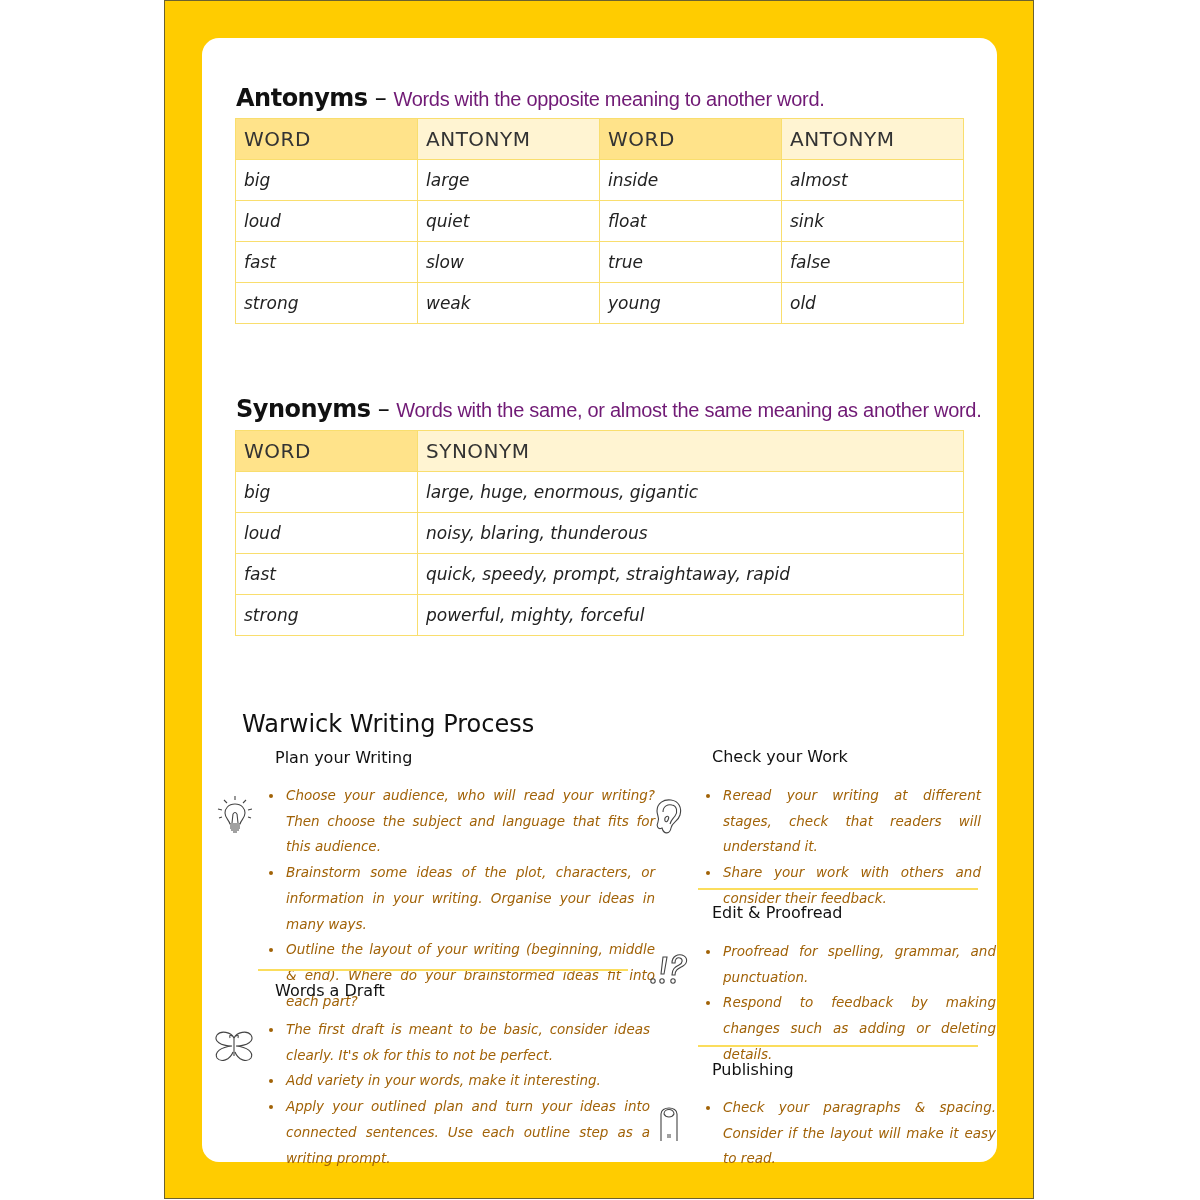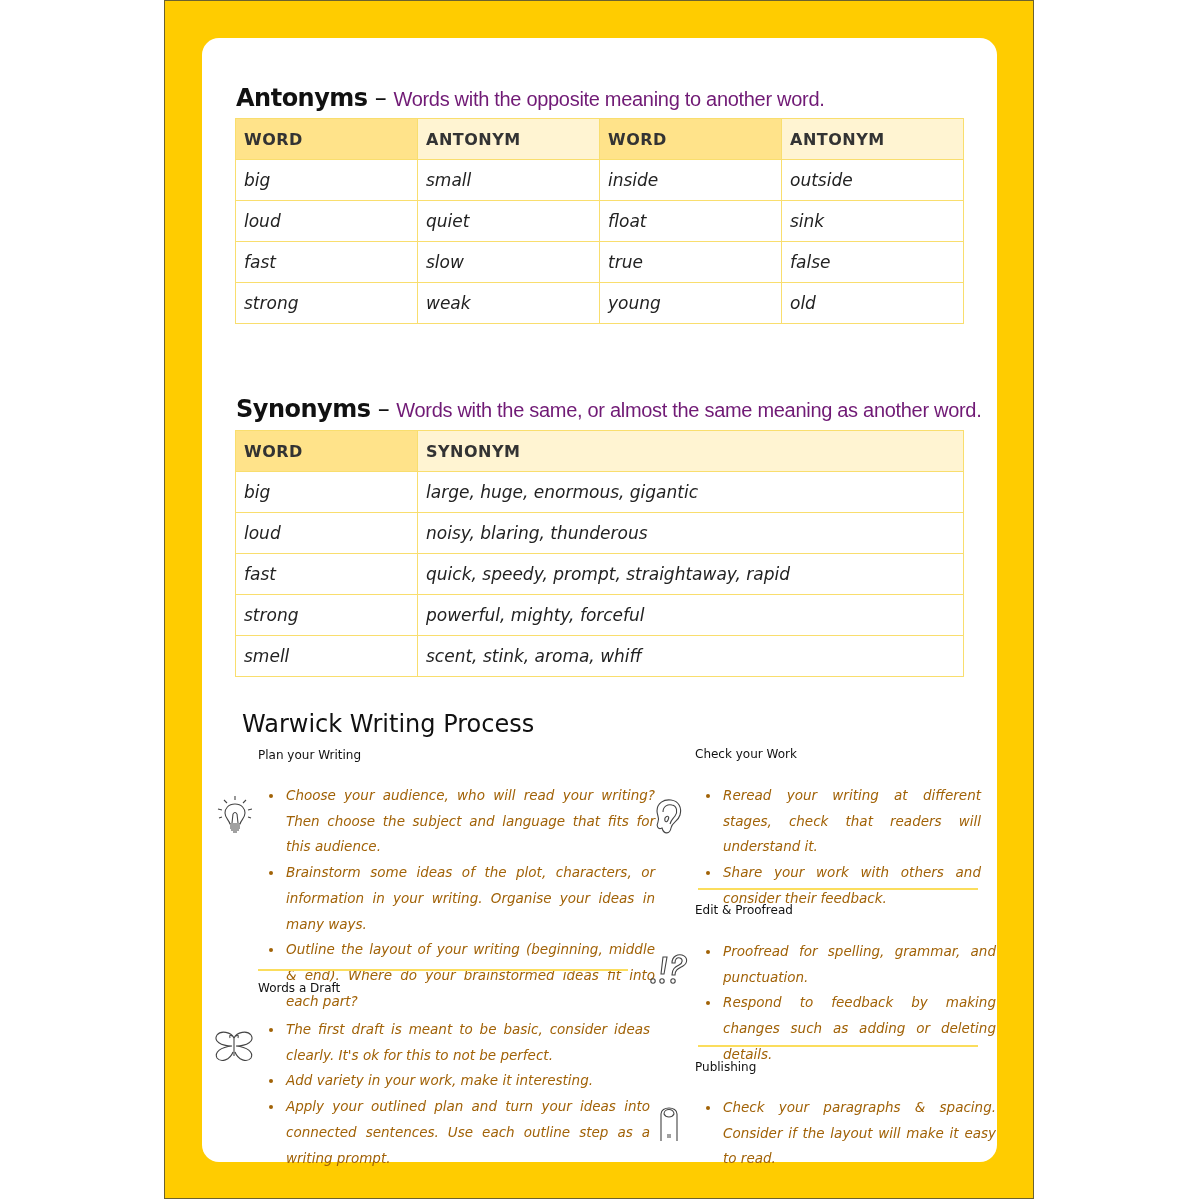--- a/index.html
+++ b/index.html
@@ -20,28 +20,28 @@
   .sec-title b { font-weight: bold; }
   .sec-title .desc { font-weight: 200; font-style: normal; color: #701a75; font-family: Liberation Sans, sans-serif; font-size: 20px; letter-spacing: -0.3px; }
   table.words {
     position: absolute; left: 235px; border-collapse: collapse; table-layout: fixed;
     font-family: "DejaVu Sans", sans-serif;
   }
   table.words td, table.words th {
     border: 1.5px solid #F9DE6E; height: 40px; padding: 0 0 0 8px; text-align: left;
     font-weight: normal; font-style: oblique; font-size: 17px; color: #222; vertical-align: middle;
   }
-  table.words th { font-style: normal; font-size: 16px; letter-spacing: 0.5px; color: #333; font-weight: 700; }
+  table.words th { font-style: normal; font-size: 20px; letter-spacing: 0.5px; color: #333; font-weight: 400; }
   th.hd-strong { background: #FFE38A; }
   th.hd-light { background: #FFF4D2; }
   .wp-title {
     position: absolute; left: 242px; top: 710px; font-size: 24px; color: #111; font-family: "DejaVu Sans", sans-serif;
   }
   .sub {
-    position: absolute; font-size: 12px; color: #111; font-family: "DejaVu Sans", sans-serif; font-style: normal;
+    position: absolute; font-size: 16px; color: #111; font-family: "DejaVu Sans", sans-serif; font-style: normal; margin-left: 17px;
   }
   ul.bul {
     position: absolute; margin: 6px; padding: 0 0 0 20px; font-family: "DejaVu Sans", sans-serif;
     font-style: oblique; font-size: 13.5px; line-height: 25.7px; color: #a16207; text-align: justify;
   }
   ul.bul li { margin: 0; padding-left: 2px; }
   .divider { position: absolute; height: 1.5px; background: #FBDD5C; }
   .icon { position: absolute; }
   .icon svg { display: block; }
 </style>
@@ -64,23 +64,23 @@
     </colgroup>
   <tbody>
       <tr>
     <th class="hd-strong">WORD</th>
     <th class="hd-light">ANTONYM</th>
     <th class="hd-strong">WORD</th>
     <th class="hd-light">ANTONYM</th>
   </tr>
   <tr>
     <td>big</td>
-    <td>small</td>
+    <td>large</td>
     <td>inside</td>
-    <td>outside</td>
+    <td>almost</td>
   </tr>
   <tr>
     <td>loud</td>
     <td>quiet</td>
     <td>float</td>
     <td>sink</td>
   </tr>
   <tr>
     <td>fast</td>
     <td>slow</td>
@@ -118,24 +118,20 @@
     <td>loud</td>
     <td>noisy,  blaring,  thunderous</td>
   </tr>
   <tr>
     <td>fast</td>
     <td>quick,  speedy,  prompt,  straightaway,  rapid</td>
   </tr>
   <tr>
     <td>strong</td>
     <td>powerful,  mighty,  forceful</td>
-  </tr>
-  <tr>
-    <td>smell</td>
-    <td>scent,  stink,  aroma,  whiff</td>
   </tr>
 </tbody>
   </table>
 
 <div class="wp-title">Warwick Writing Process</div>
 
 <div class="sub" style="left:258px; top:748px;">Plan your Writing</div>
 <div class="icon" style="left:215px; top:794px;">
   <svg width="40" height="42" viewBox="0 0 40 42" fill="none" stroke="#444" stroke-width="1.1">
     <path d="M20 10 C13 10 10 15 10 19 C10 24 14 26 15 30 L25 30 C26 26 30 24 30 19 C30 15 27 10 20 10 Z"></path>
@@ -155,21 +151,21 @@
 <div class="icon" style="left:213px; top:1030px;">
   <svg width="42" height="34" viewBox="0 0 42 34" fill="none" stroke="#444" stroke-width="1.1">
     <path d="M21 8 C18 2 8 0 4 5 C0 11 8 16 19 16 C8 17 1 22 4 28 C8 33 17 30 20 22"></path>
     <path d="M21 8 C24 2 34 0 38 5 C42 11 34 16 23 16 C34 17 41 22 38 28 C34 33 25 30 22 22"></path>
     <path d="M21 8 L21 26"></path>
     <path d="M19 6 Q16 4 17 8 M23 6 Q26 4 25 8"></path>
   </svg>
 </div>
 <ul class="bul" style="left:258px; top:1011px; width:366px;">
   <li>The first draft is meant to be basic, consider ideas clearly. It's ok for this to not be perfect.</li>
-  <li>Add variety in your work, make it interesting.</li>
+  <li>Add variety in your words, make it interesting.</li>
   <li>Apply your outlined plan and turn your ideas into connected sentences. Use each outline step as a writing prompt.</li>
 </ul>
 
 <div class="sub" style="left:695px; top:747px;">Check your Work</div>
 <div class="icon" style="left:654px; top:798px;">
   <svg width="30" height="38" viewBox="0 0 30 38" fill="none" stroke="#444" stroke-width="1.1">
     <path d="M8 30 C4 32 2 28 4 24 C6 20 3 18 3 13 C3 5 10 1 17 2 C25 3 28 10 26 17 C24 24 18 24 17 30 C16 36 10 37 8 30 Z"></path>
     <path d="M9 14 C9 8 14 6 18 7 C23 8 24 14 21 18 C19 21 17 22 16 26"></path>
     <path d="M11 20 C13 17 16 18 14 22 C13 25 10 24 11 20"></path>
   </svg>

